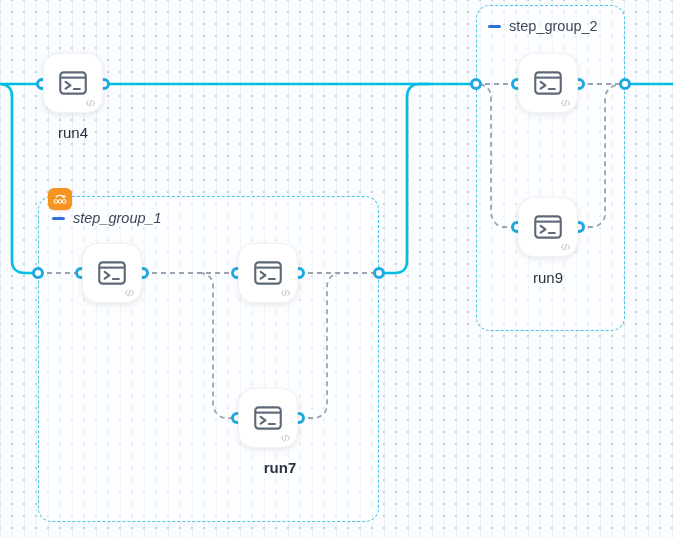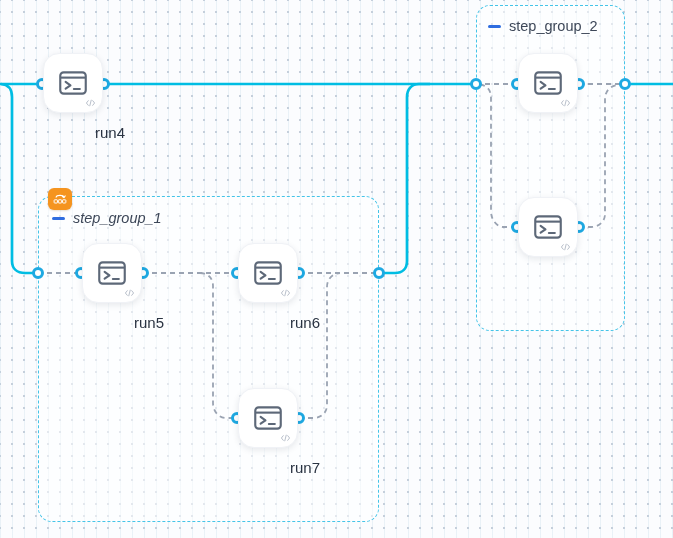--- a/index.html
+++ b/index.html
@@ -42,21 +42,21 @@
   }
 
   .node{
     position:absolute;width:60px;height:60px;border-radius:16px;background:#fff;
     border:1px solid #f0f2f6;box-sizing:border-box;
     box-shadow:0 2px 6px rgba(30,41,59,.10);
     display:flex;align-items:center;justify-content:center;cursor:pointer;
   }
   .code-glyph{position:absolute;right:6px;bottom:5px;}
   .node-label{
-    position:absolute;width:104px;text-align:right;font-size:15px;color:#2a3342;
+    position:absolute;width:104px;text-align:center;font-size:15px;color:#2a3342;
   }
   .port{
     position:absolute;width:12px;height:12px;border-radius:50%;
     border:3px solid #1ea9e2;background:#fff;box-sizing:border-box;
     transform:translate(-50%,-50%);cursor:crosshair;
   }
 </style>
 </head>
 <body>
 
@@ -142,47 +142,45 @@
     <svg width="34" height="32" viewBox="0 0 24 22">
       <rect x="3" y="3.5" width="18" height="15" rx="2.4" fill="none" stroke="#5d6878" stroke-width="1.5"></rect>
       <path d="M3 7.2 H21" stroke="#5d6878" stroke-width="1.5"></path>
       <path d="M6.8 10.2 L10.2 12.6 L6.8 15" fill="none" stroke="#5d6878" stroke-width="1.5" stroke-linecap="round" stroke-linejoin="round"></path>
       <path d="M12.6 15.2 H16.8" stroke="#5d6878" stroke-width="1.5" stroke-linecap="round"></path>
     </svg>
     <svg class="code-glyph" width="11" height="8" viewBox="0 0 14 10">
       <path d="M4.2 2 L1.8 5 L4.2 8 M9.8 2 L12.2 5 L9.8 8 M7.9 1.4 L6.1 8.6" fill="none" stroke="#b4bbc7" stroke-width="1.2" stroke-linecap="round" stroke-linejoin="round"></path>
     </svg>
   </div>
-  <div class="node-label" style="left:60px;top:314px;">run5</div>
 
   <div class="node" style="left:238px;top:243px;">
     <svg width="34" height="32" viewBox="0 0 24 22">
       <rect x="3" y="3.5" width="18" height="15" rx="2.4" fill="none" stroke="#5d6878" stroke-width="1.5"></rect>
       <path d="M3 7.2 H21" stroke="#5d6878" stroke-width="1.5"></path>
       <path d="M6.8 10.2 L10.2 12.6 L6.8 15" fill="none" stroke="#5d6878" stroke-width="1.5" stroke-linecap="round" stroke-linejoin="round"></path>
       <path d="M12.6 15.2 H16.8" stroke="#5d6878" stroke-width="1.5" stroke-linecap="round"></path>
     </svg>
     <svg class="code-glyph" width="11" height="8" viewBox="0 0 14 10">
       <path d="M4.2 2 L1.8 5 L4.2 8 M9.8 2 L12.2 5 L9.8 8 M7.9 1.4 L6.1 8.6" fill="none" stroke="#b4bbc7" stroke-width="1.2" stroke-linecap="round" stroke-linejoin="round"></path>
     </svg>
   </div>
-  <div class="node-label" style="left:216px;top:314px;">run6</div>
 
   <div class="node" style="left:238px;top:388px;">
     <svg width="34" height="32" viewBox="0 0 24 22">
       <rect x="3" y="3.5" width="18" height="15" rx="2.4" fill="none" stroke="#5d6878" stroke-width="1.5"></rect>
       <path d="M3 7.2 H21" stroke="#5d6878" stroke-width="1.5"></path>
       <path d="M6.8 10.2 L10.2 12.6 L6.8 15" fill="none" stroke="#5d6878" stroke-width="1.5" stroke-linecap="round" stroke-linejoin="round"></path>
       <path d="M12.6 15.2 H16.8" stroke="#5d6878" stroke-width="1.5" stroke-linecap="round"></path>
     </svg>
     <svg class="code-glyph" width="11" height="8" viewBox="0 0 14 10">
       <path d="M4.2 2 L1.8 5 L4.2 8 M9.8 2 L12.2 5 L9.8 8 M7.9 1.4 L6.1 8.6" fill="none" stroke="#b4bbc7" stroke-width="1.2" stroke-linecap="round" stroke-linejoin="round"></path>
     </svg>
   </div>
-  <div class="node-label" style="left:216px;top:459px;">run7</div>
+  <div class="node-label" style="left:228px;top:459px;font-weight:bold;">run7</div>
 
   <div class="node" style="left:518px;top:53px;">
     <svg width="34" height="32" viewBox="0 0 24 22">
       <rect x="3" y="3.5" width="18" height="15" rx="2.4" fill="none" stroke="#5d6878" stroke-width="1.5"></rect>
       <path d="M3 7.2 H21" stroke="#5d6878" stroke-width="1.5"></path>
       <path d="M6.8 10.2 L10.2 12.6 L6.8 15" fill="none" stroke="#5d6878" stroke-width="1.5" stroke-linecap="round" stroke-linejoin="round"></path>
       <path d="M12.6 15.2 H16.8" stroke="#5d6878" stroke-width="1.5" stroke-linecap="round"></path>
     </svg>
     <svg class="code-glyph" width="11" height="8" viewBox="0 0 14 10">
       <path d="M4.2 2 L1.8 5 L4.2 8 M9.8 2 L12.2 5 L9.8 8 M7.9 1.4 L6.1 8.6" fill="none" stroke="#b4bbc7" stroke-width="1.2" stroke-linecap="round" stroke-linejoin="round"></path>
@@ -193,14 +191,15 @@
     <svg width="34" height="32" viewBox="0 0 24 22">
       <rect x="3" y="3.5" width="18" height="15" rx="2.4" fill="none" stroke="#5d6878" stroke-width="1.5"></rect>
       <path d="M3 7.2 H21" stroke="#5d6878" stroke-width="1.5"></path>
       <path d="M6.8 10.2 L10.2 12.6 L6.8 15" fill="none" stroke="#5d6878" stroke-width="1.5" stroke-linecap="round" stroke-linejoin="round"></path>
       <path d="M12.6 15.2 H16.8" stroke="#5d6878" stroke-width="1.5" stroke-linecap="round"></path>
     </svg>
     <svg class="code-glyph" width="11" height="8" viewBox="0 0 14 10">
       <path d="M4.2 2 L1.8 5 L4.2 8 M9.8 2 L12.2 5 L9.8 8 M7.9 1.4 L6.1 8.6" fill="none" stroke="#b4bbc7" stroke-width="1.2" stroke-linecap="round" stroke-linejoin="round"></path>
     </svg>
   </div>
+  <div class="node-label" style="left:496px;top:269px;">run9</div>
 
 </div>
 
 </body></html>

